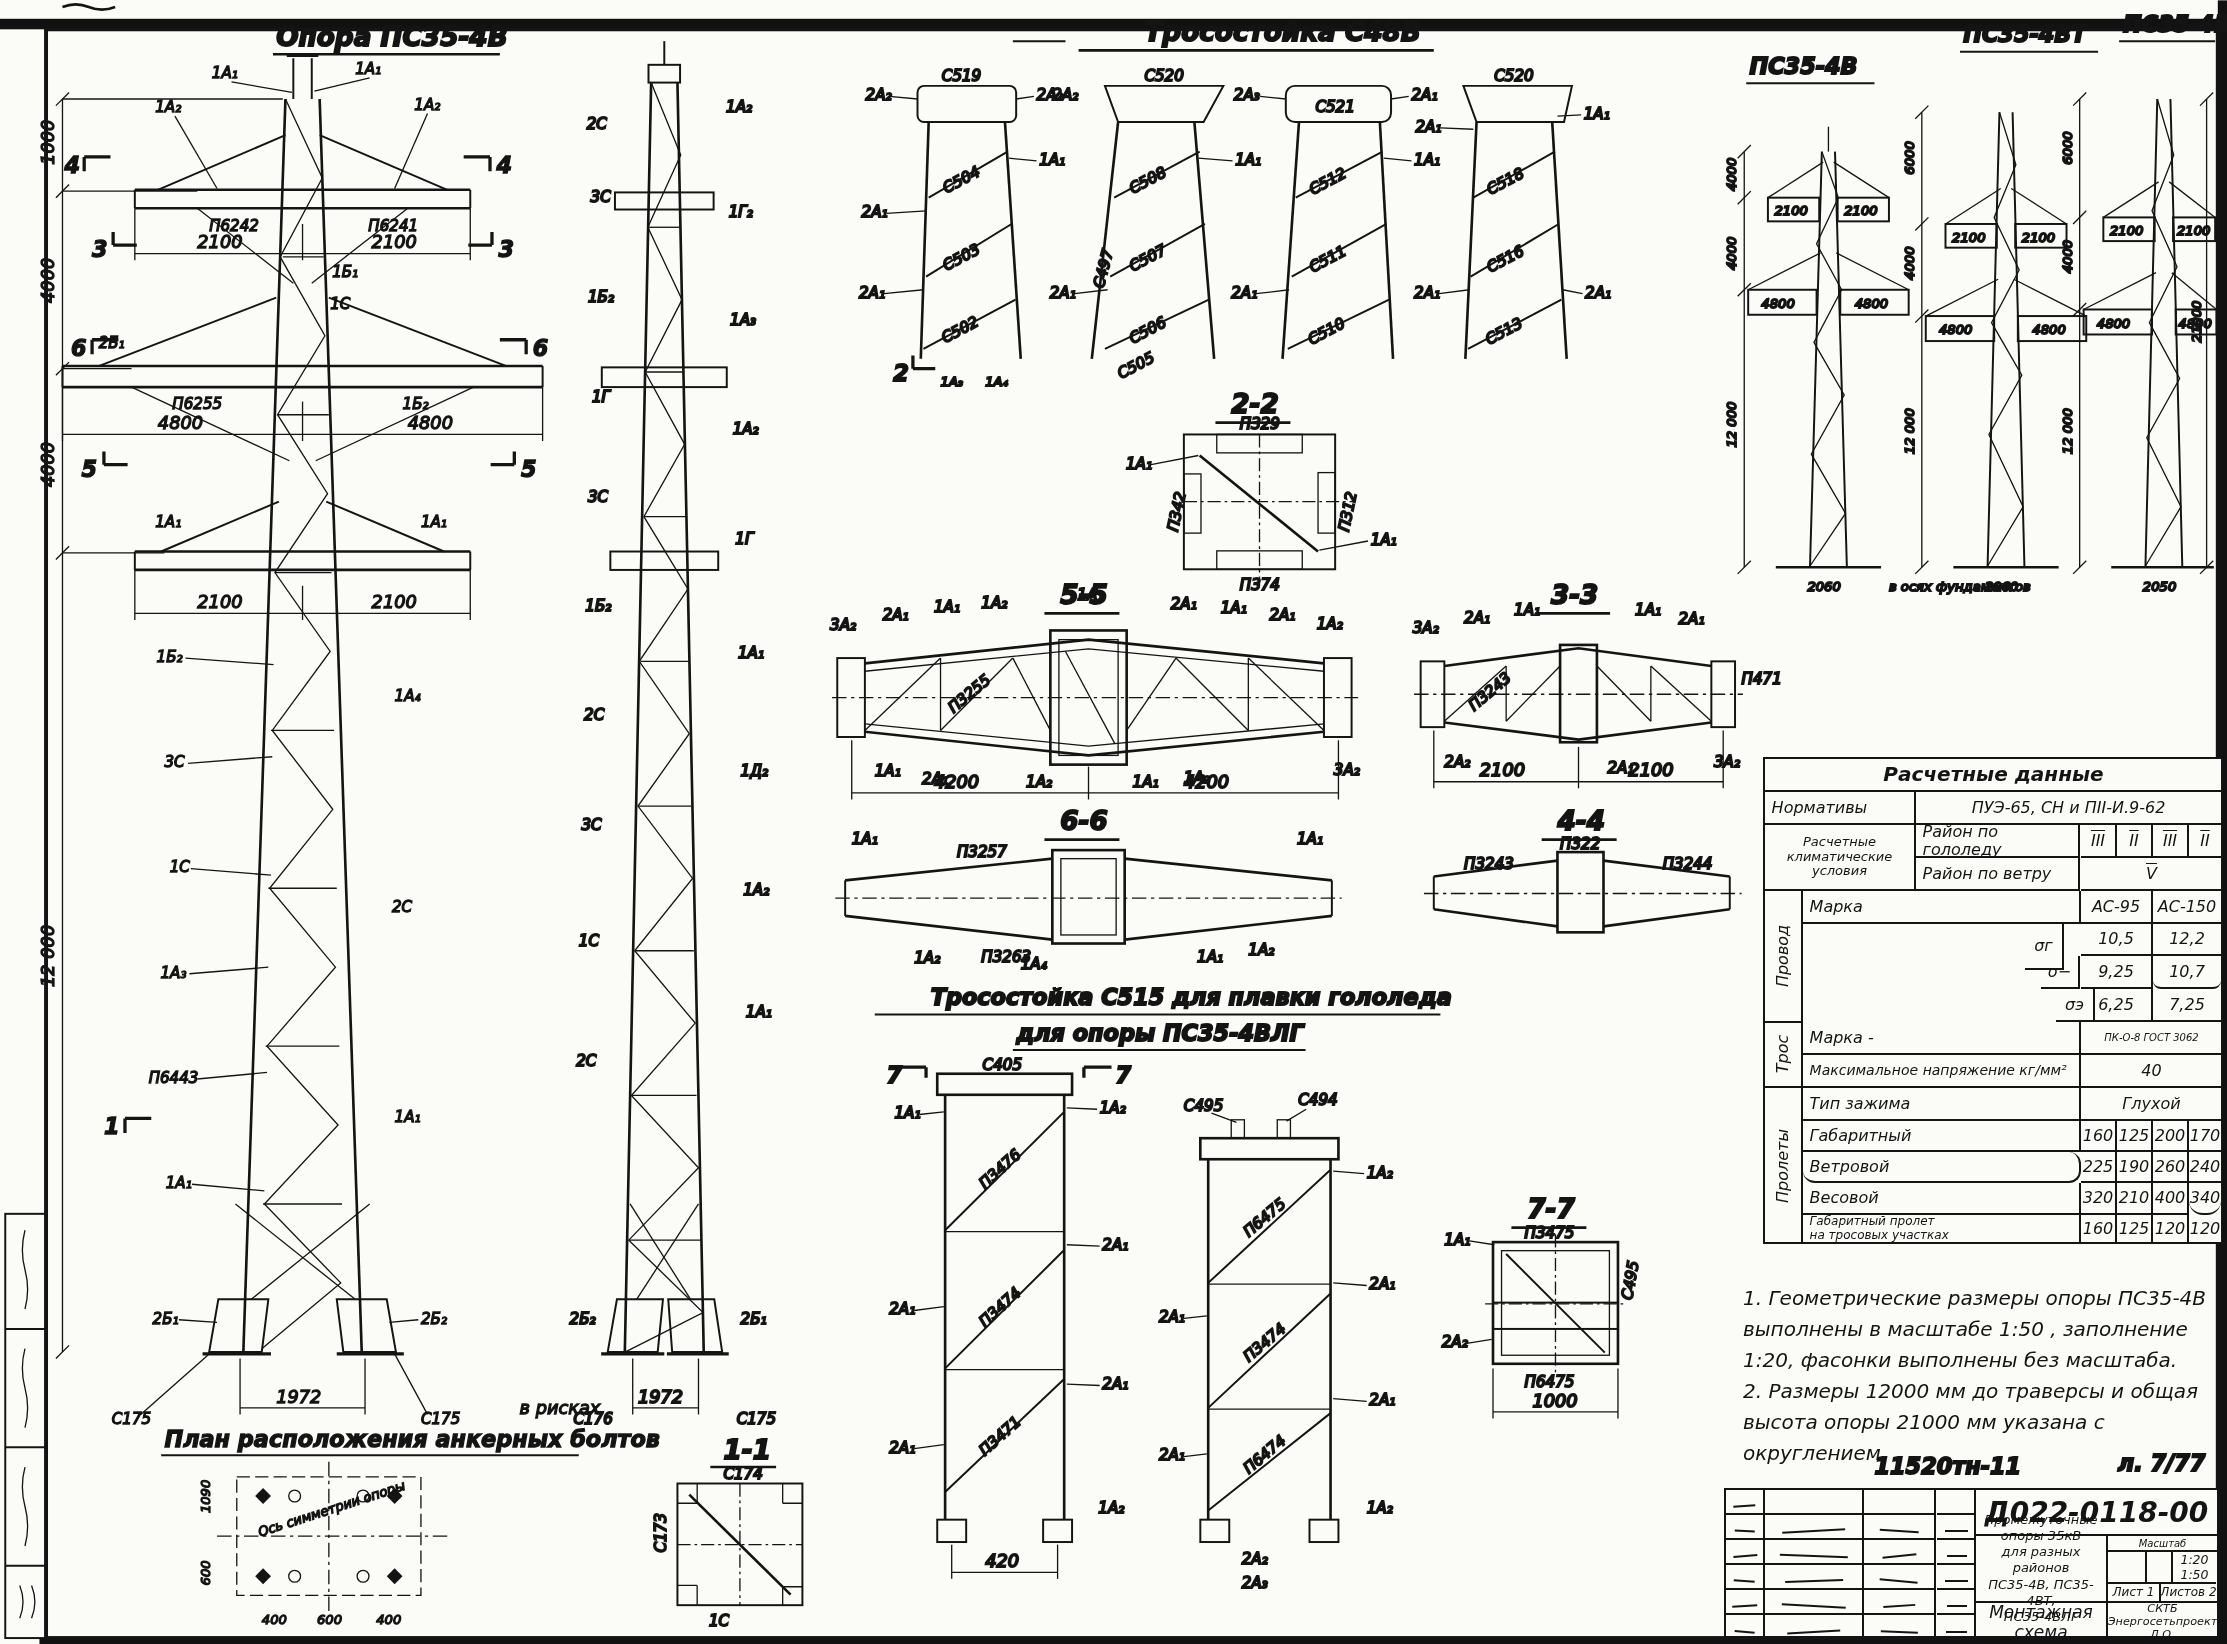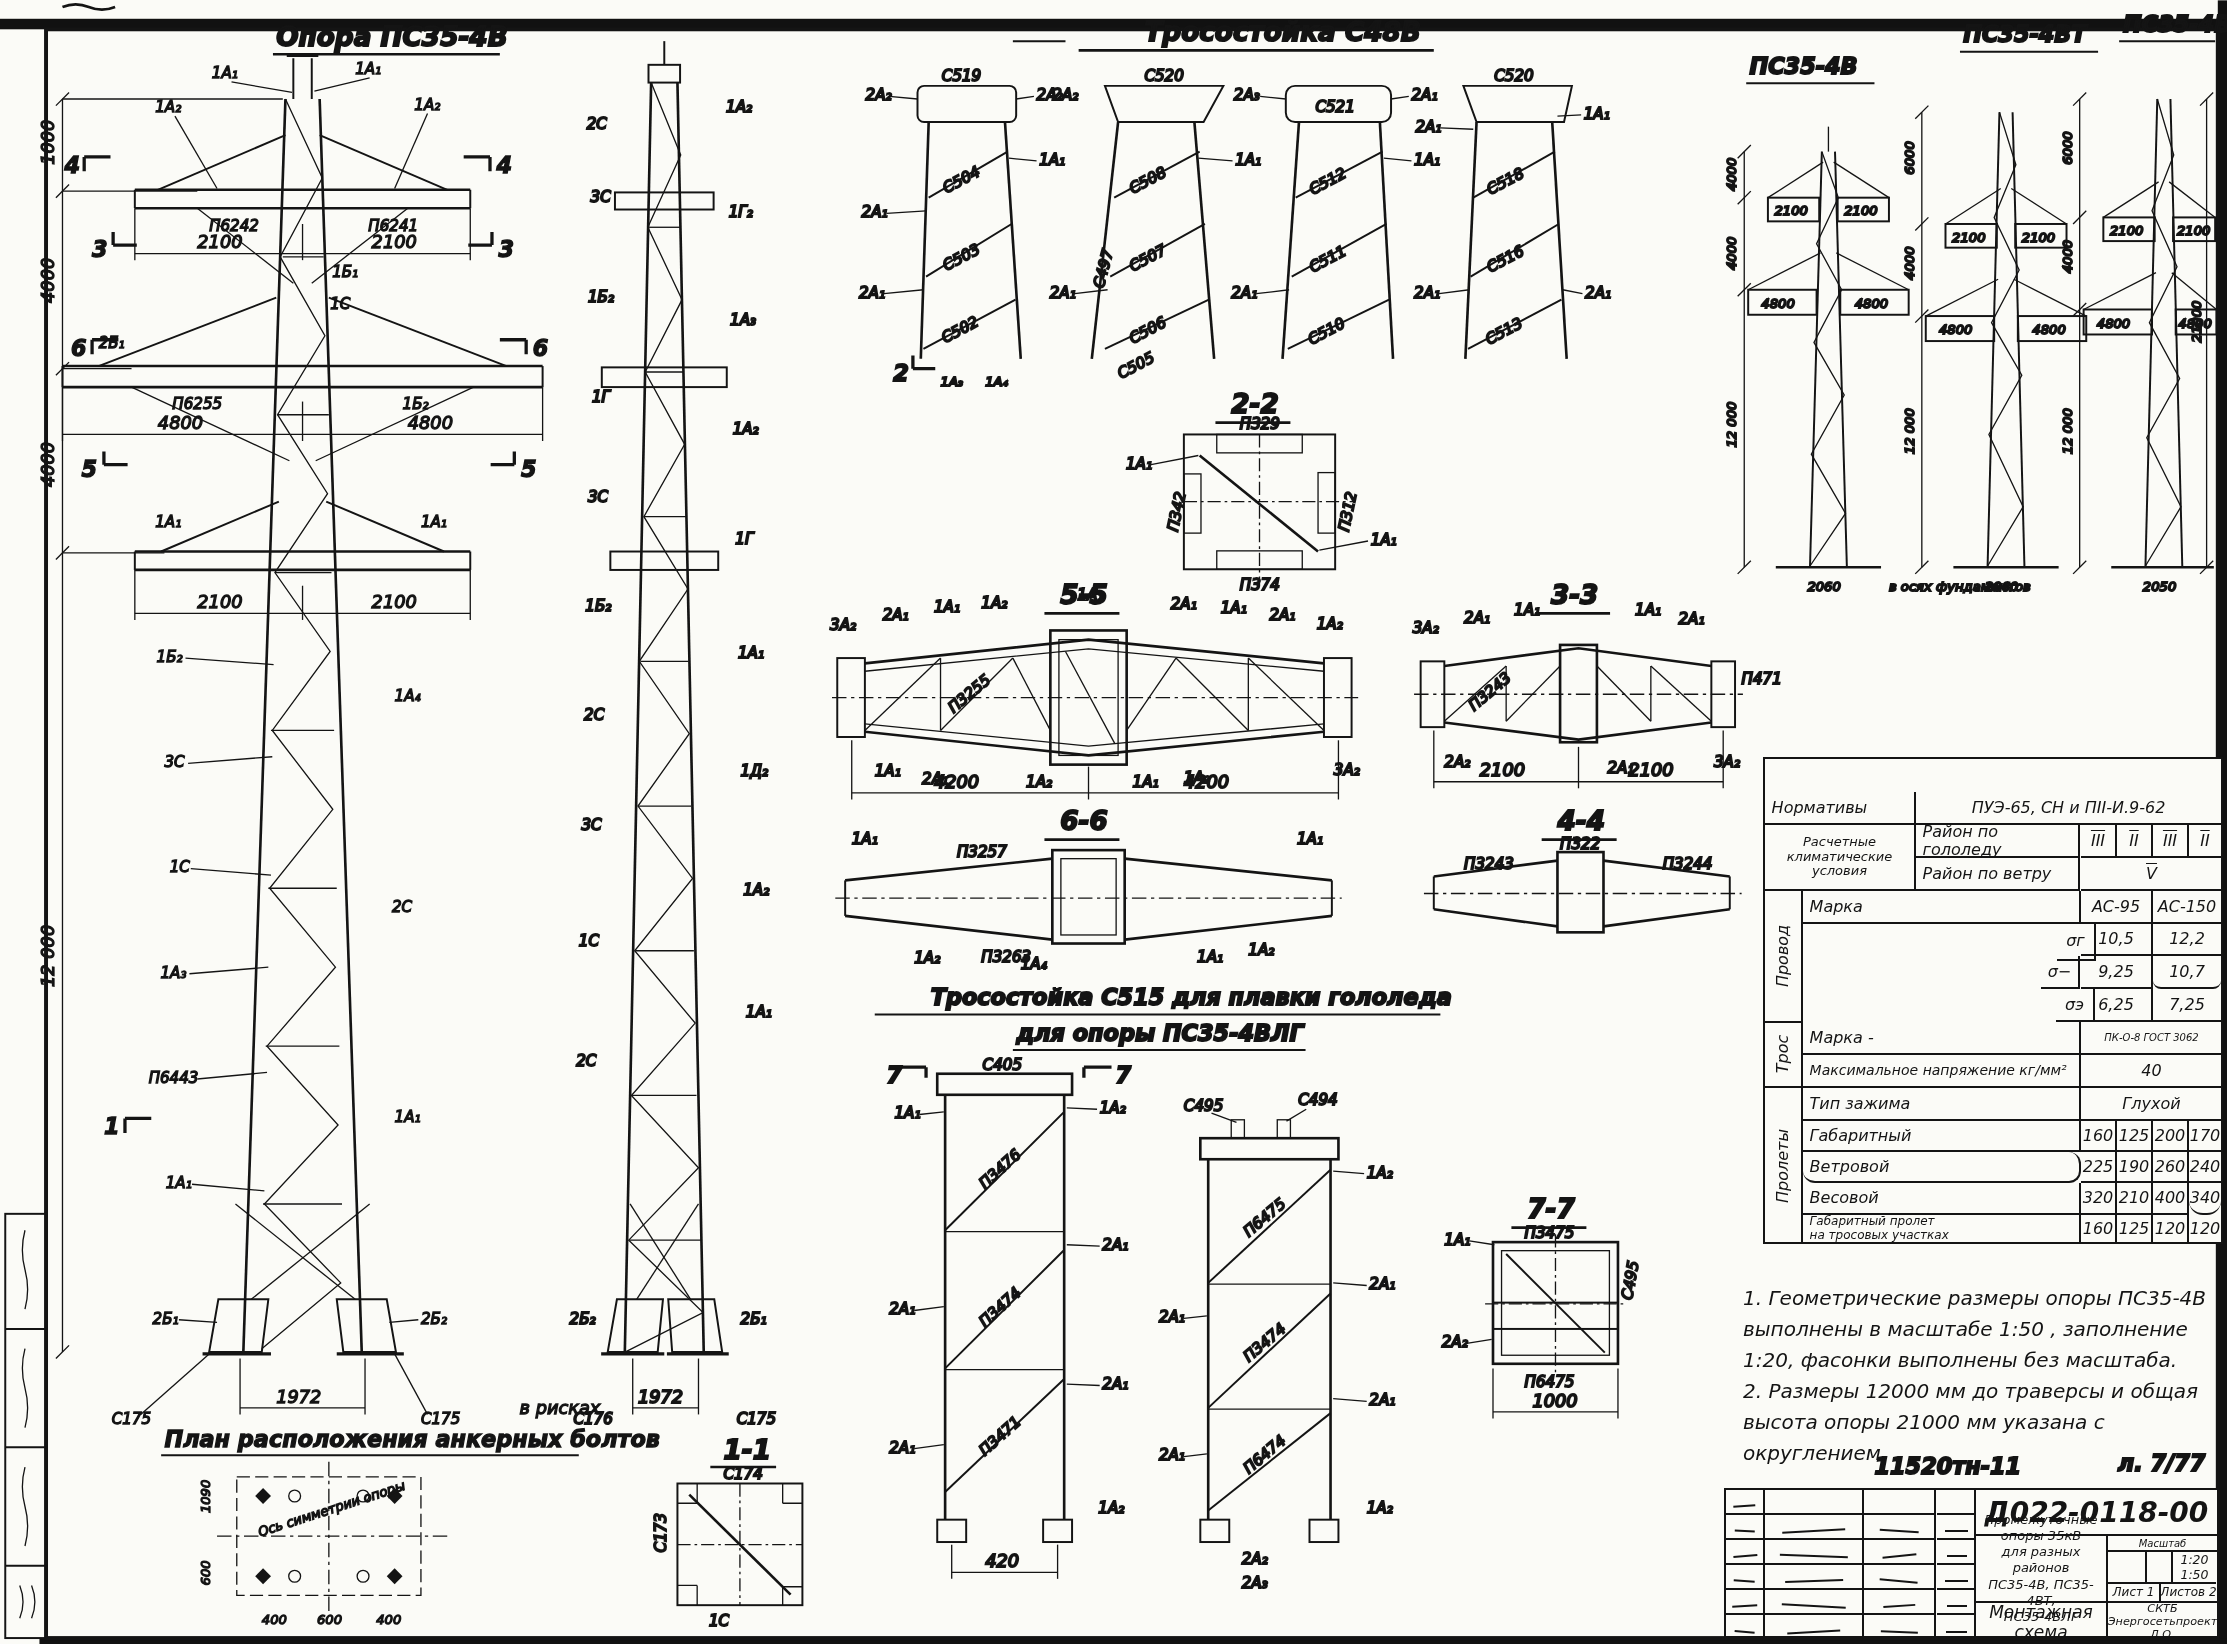--- a/index.html
+++ b/index.html
@@ -748,20 +748,21 @@
     </g>
 
     <g>
       <text class="mt" x="2850" y="2240">11520тн-11</text>
       <text class="mt" x="3220" y="2236">л. 7/77</text>
     </g>
   </g>
 </svg>
 
 <div class="tb" style="left:1763px;top:757px;width:460px;height:487px;background:#fbfbf7;">
+  <div class="cell" style="left:0;top:0;width:457px;height:33px;border-right:none;font-size:20px;font-weight:bold;">Расчетные данные</div>
   <div class="cell left" style="left:0;top:33px;width:151px;height:33px;">Нормативы</div>
   <div class="cell" style="left:151px;top:33px;width:305px;height:33px;border-right:none;">ПУЭ-65, СН и ПII-И.9-62</div>
 
   <div class="cell" style="left:0;top:66px;width:151px;height:66px;font-size:13px;flex-direction:column;">
     <span>Расчетные</span>
         <span>климатические</span>
         <span>условия</span>
   </div>
   <div class="cell left" style="left:151px;top:66px;width:164px;height:33px;">Район по гололеду</div>
   <div class="cell rn" style="left:316px;top:66px;width:36px;height:33px;">III</div>
@@ -770,21 +771,21 @@
   <div class="cell rn" style="left:424px;top:66px;width:32px;height:33px;border-right:none;">II</div>
   <div class="cell left" style="left:151px;top:99px;width:164px;height:33px;">Район по ветру</div>
   <div class="cell rn" style="left:316px;top:99px;width:141px;height:33px;border-right:none;">V</div>
 
   <div class="cell" style="left:0;top:132px;width:38px;height:132px;">
         <span class="rot">Провод</span>
       </div>
   <div class="cell left" style="left:38px;top:132px;width:278px;height:33px;">Марка</div>
   <div class="cell" style="left:316px;top:132px;width:72px;height:33px;">АС-95</div>
   <div class="cell" style="left:388px;top:132px;width:68px;height:33px;border-right:none;">АС-150</div>
-  <div class="cell" style="left:292px;top:164px;width:39px;height:38px;">σг</div>
+  <div class="cell" style="left:260px;top:164px;width:39px;height:47px;">σг</div>
   <div class="cell" style="left:276px;top:197px;width:39px;height:33px;">σ−</div>
   <div class="cell" style="left:276px;top:230px;width:39px;height:33px;margin-left:15px;">σэ</div>
   <div class="cell" style="left:316px;top:164px;width:72px;height:33px;">10,5</div>
   <div class="cell" style="left:388px;top:164px;width:68px;height:33px;border-right:none;">12,2</div>
   <div class="cell" style="left:316px;top:197px;width:72px;height:33px;">9,25</div>
   <div class="cell" style="left:388px;top:197px;width:68px;height:33px;border-right:none;border-radius:8px;">10,7</div>
   <div class="cell" style="left:316px;top:230px;width:72px;height:33px;">6,25</div>
   <div class="cell" style="left:388px;top:230px;width:68px;height:33px;border-right:none;">7,25</div>
 
   <div class="cell" style="left:0;top:263px;width:38px;height:66px;">

